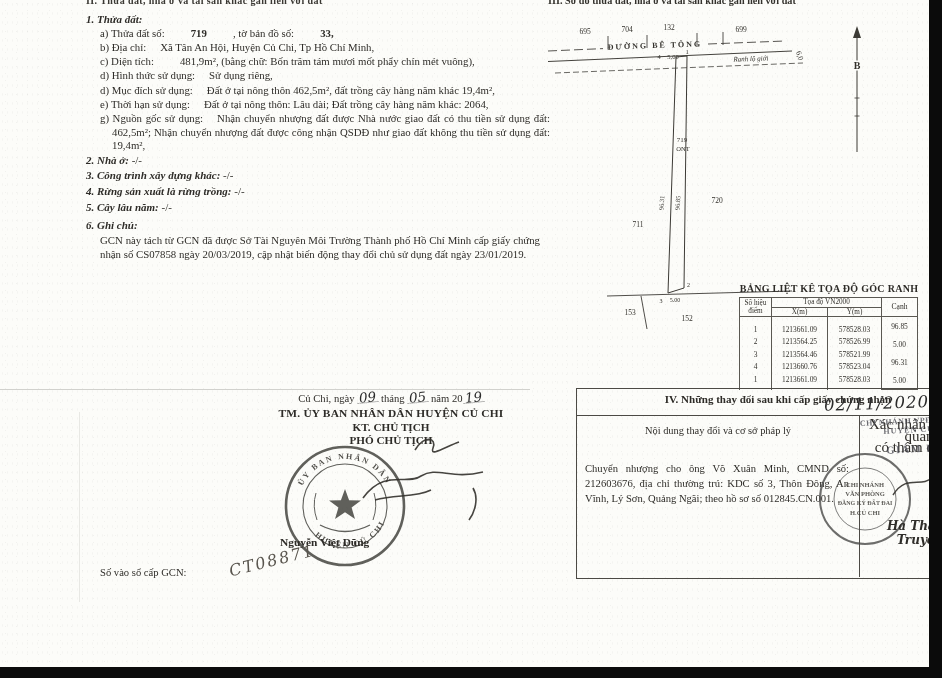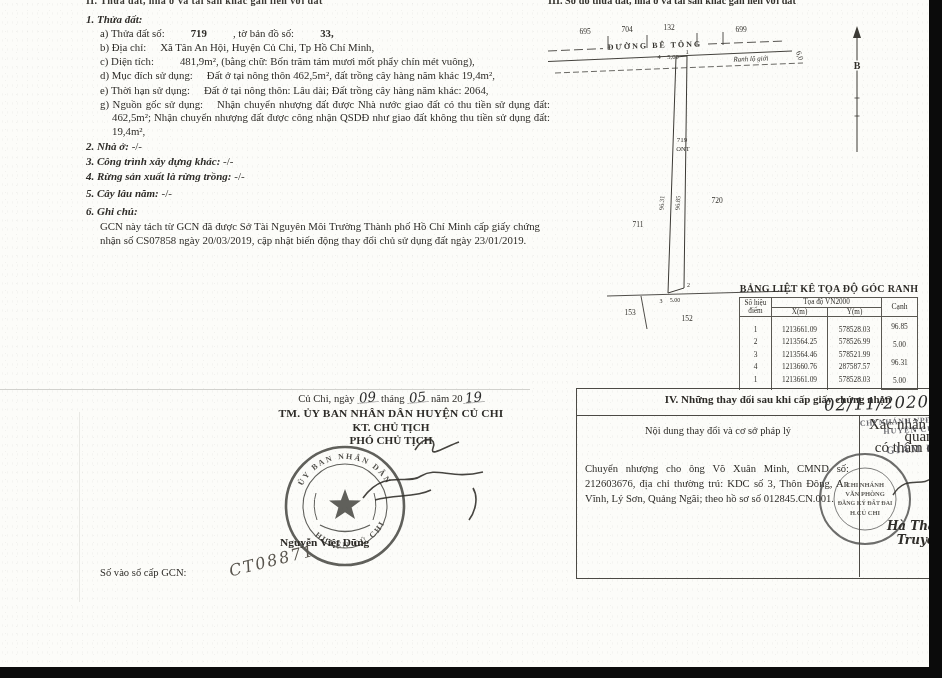--- a/index.html
+++ b/index.html
@@ -73,20 +73,23 @@
     <div class="item">
       <span>a) Thửa đất số:</span><span class="gap1"></span><span class="b">719</span><span class="gap1"></span><span>, tờ bản đồ số:</span><span class="gap1"></span><span class="b">33,</span>
     </div>
     <div class="item">
       <span>b) Địa chỉ:</span><span class="gap2"></span><span>Xã Tân An Hội, Huyện Củ Chi, Tp Hồ Chí Minh,</span>
     </div>
     <div class="item">
       <span>c) Diện tích:</span><span class="gap1"></span><span>481,9m², (bằng chữ: Bốn trăm tám mươi mốt phẩy chín mét vuông),</span>
     </div>
     <div class="item">
+      <span>d) Hình thức sử dụng:</span><span class="gap2"></span><span>Sử dụng riêng,</span>
+    </div>
+    <div class="item">
       <span>d) Mục đích sử dụng:</span><span class="gap2"></span><span>Đất ở tại nông thôn 462,5m², đất trồng cây hàng năm khác 19,4m²,</span>
     </div>
     <div class="item">
       <span>e) Thời hạn sử dụng:</span><span class="gap2"></span><span>Đất ở tại nông thôn: Lâu dài; Đất trồng cây hàng năm khác: 2064,</span>
     </div>
     <div class="item">
       <span>g) Nguồn gốc sử dụng:</span><span class="gap2"></span><span>Nhận chuyển nhượng đất được Nhà nước giao đất có thu tiền sử dụng đất: 462,5m²; Nhận chuyển nhượng đất được công nhận QSDĐ như giao đất không thu tiền sử dụng đất: 19,4m²,</span>
     </div>
     <div class="short-sec">
       <span class="bi">2. Nhà ở:</span> <span>-/-</span>
@@ -212,21 +215,21 @@
         <td class="noline">578526.99</td>
       </tr>
       <tr>
         <td class="noline">3</td>
         <td class="noline">1213564.46</td>
         <td class="noline">578521.99</td>
       </tr>
       <tr>
         <td class="noline">4</td>
         <td class="noline">1213660.76</td>
-        <td class="noline">287587.57</td>
+        <td class="noline">578523.04</td>
       </tr>
       <tr>
         <td class="noline" style="padding-bottom:4px;">1</td>
         <td class="noline" style="padding-bottom:4px;">1213661.09</td>
         <td class="noline" style="padding-bottom:4px;">578528.03</td>
       </tr>
     </tbody>
       </table>
   </div>
 

